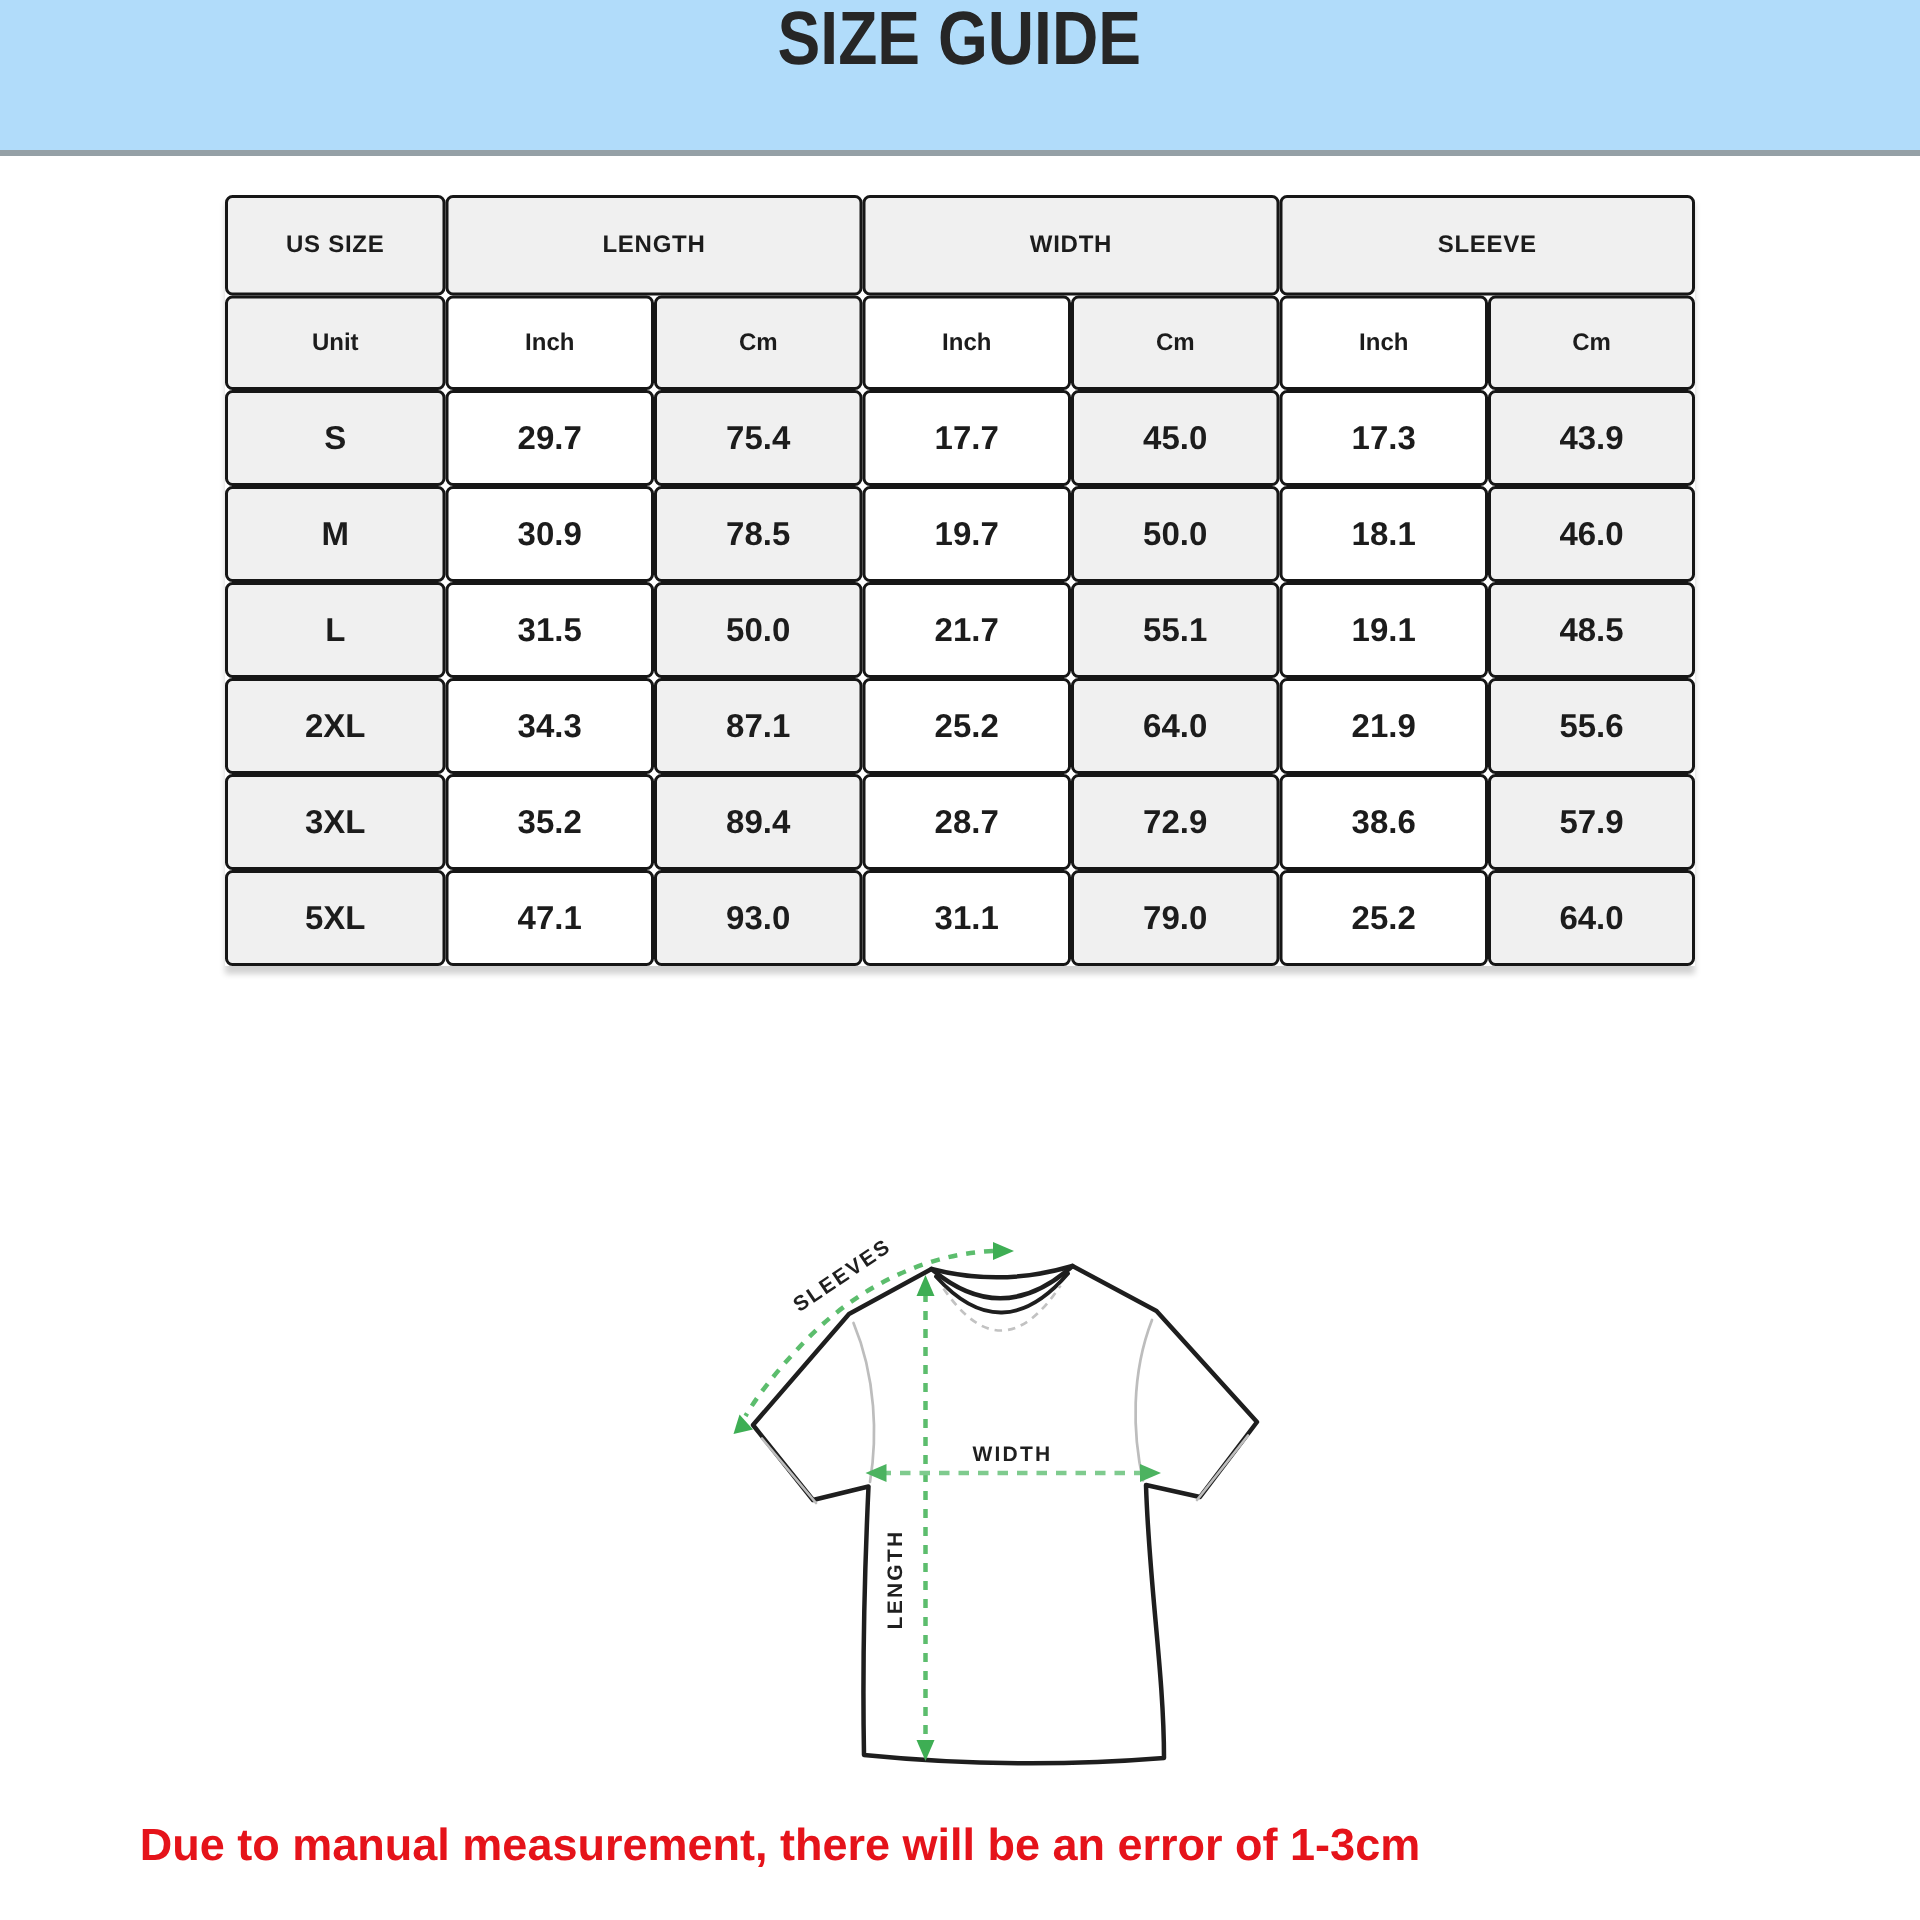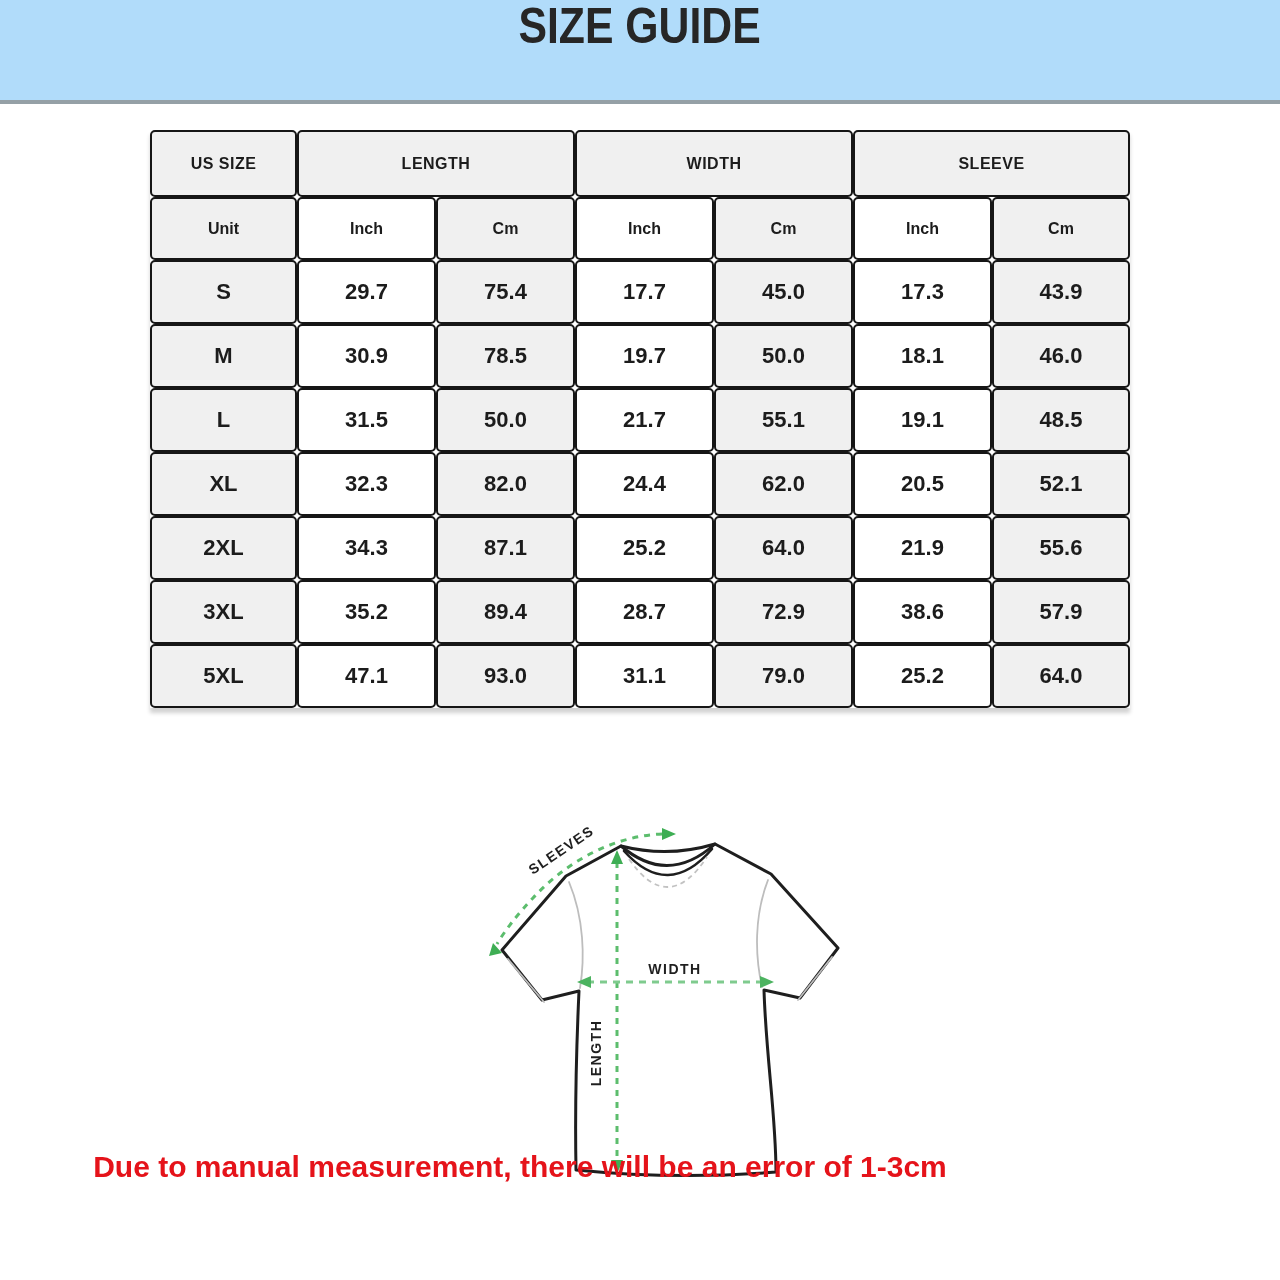--- a/index.html
+++ b/index.html
@@ -35,21 +35,21 @@
   .size-table tbody td{font-size:22px;}
   
   .shirt-wrap{position:absolute;top:806px;left:438px;width:464px;height:406px;}
   .shirt-wrap svg{display:block;width:100%;height:100%;}
   .diagram-label{
     font-family:"Liberation Sans",sans-serif;font-weight:bold;
     font-size:14px;letter-spacing:1.5px;fill:#1f1f1f;
   }
   
   .note{
-    position:absolute;top:1150px;left:0;width:1040px;text-align:center;
+    position:absolute;top:1214px;left:0;width:1040px;text-align:center;
     font-size:30px;font-weight:bold;color:#e5131a;
   }
 </style>
 </head>
 <body>
 
 <div class="banner">
   <h1>SIZE GUIDE</h1>
 </div>
 
@@ -100,29 +100,20 @@
         <td class="shaded">46.0</td>
       </tr>
       <tr>
         <td class="shaded">L</td>
         <td>31.5</td>
         <td class="shaded">50.0</td>
         <td>21.7</td>
         <td class="shaded">55.1</td>
         <td>19.1</td>
         <td class="shaded">48.5</td>
-      </tr>
-      <tr>
-        <td class="shaded">XL</td>
-        <td>32.3</td>
-        <td class="shaded">82.0</td>
-        <td>24.4</td>
-        <td class="shaded">62.0</td>
-        <td>20.5</td>
-        <td class="shaded">52.1</td>
       </tr>
       <tr>
         <td class="shaded">2XL</td>
         <td>34.3</td>
         <td class="shaded">87.1</td>
         <td>25.2</td>
         <td class="shaded">64.0</td>
         <td>21.9</td>
         <td class="shaded">55.6</td>
       </tr>

